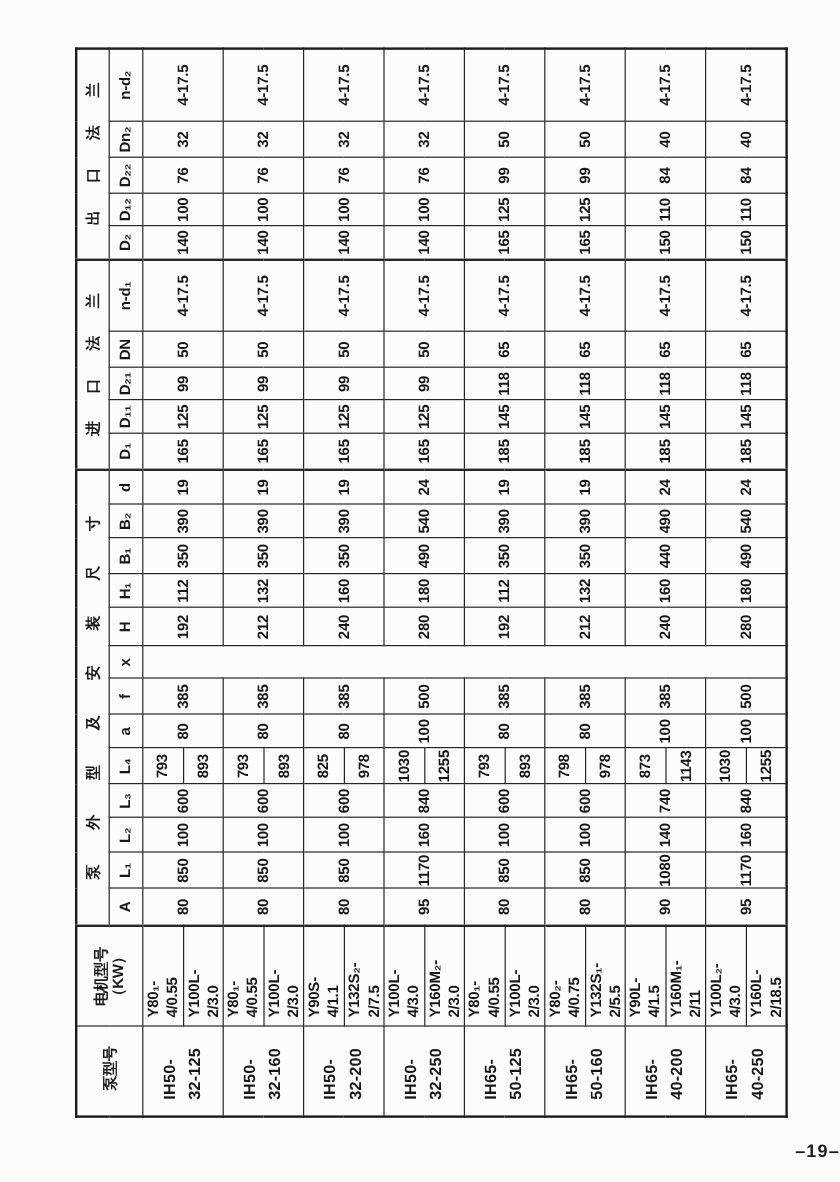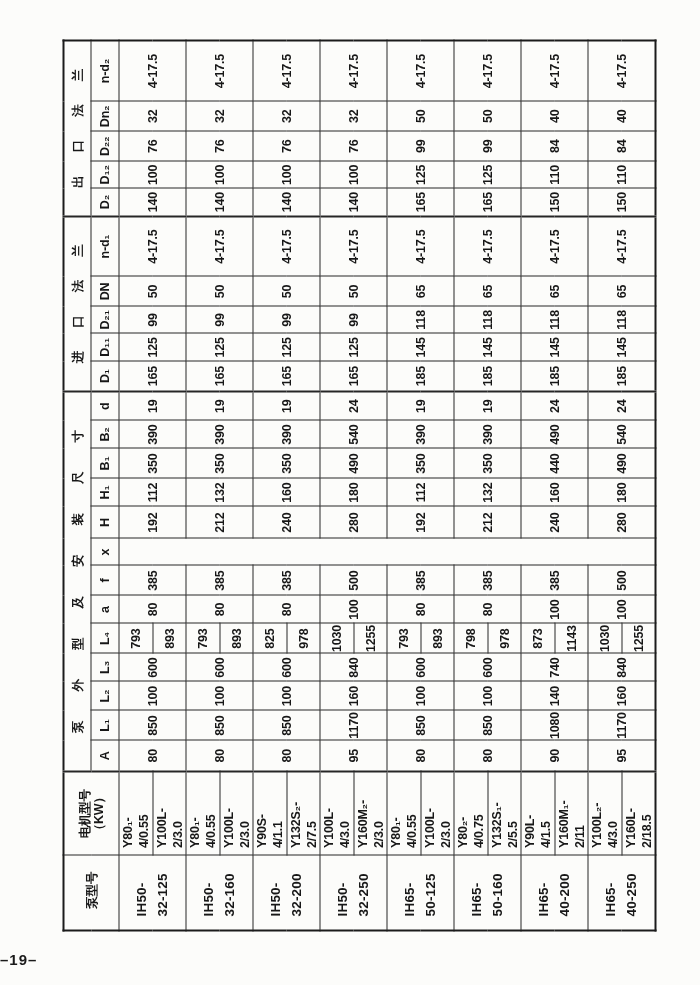--- a/index.html
+++ b/index.html
@@ -34,21 +34,21 @@
   .cjk { font-size:15px; }
   .sp8 { letter-spacing:29px; margin-right:-29px; }
   .sp4 { letter-spacing:23px; margin-right:-23px; }
   .pump-head { font-size:15px; letter-spacing:5px; }
   .pump-head span { margin-right:-5px; }
   .motor-head { font-size:13.5px; line-height:1.25; letter-spacing:0.5px; }
   td.pump { font-size:13.5px; text-align:left; padding-left:13px; line-height:1.55; letter-spacing:0.2px; }
   td.motor { font-size:12.5px; text-align:left; padding-left:7px; line-height:1.3; letter-spacing:-0.2px; }
   .page-number {
     position:absolute; left:0; right:0; top:951px;
-    text-align:left; font-size:15px; font-weight:700;
+    text-align:right; font-size:15px; font-weight:700;
     letter-spacing:1px; color:#1a1a1a;
   }
 </style>
 </head>
 <body>
 
 <div class="page">
   <div class="rot-wrap">
     <table class="spec">
         <colgroup>

